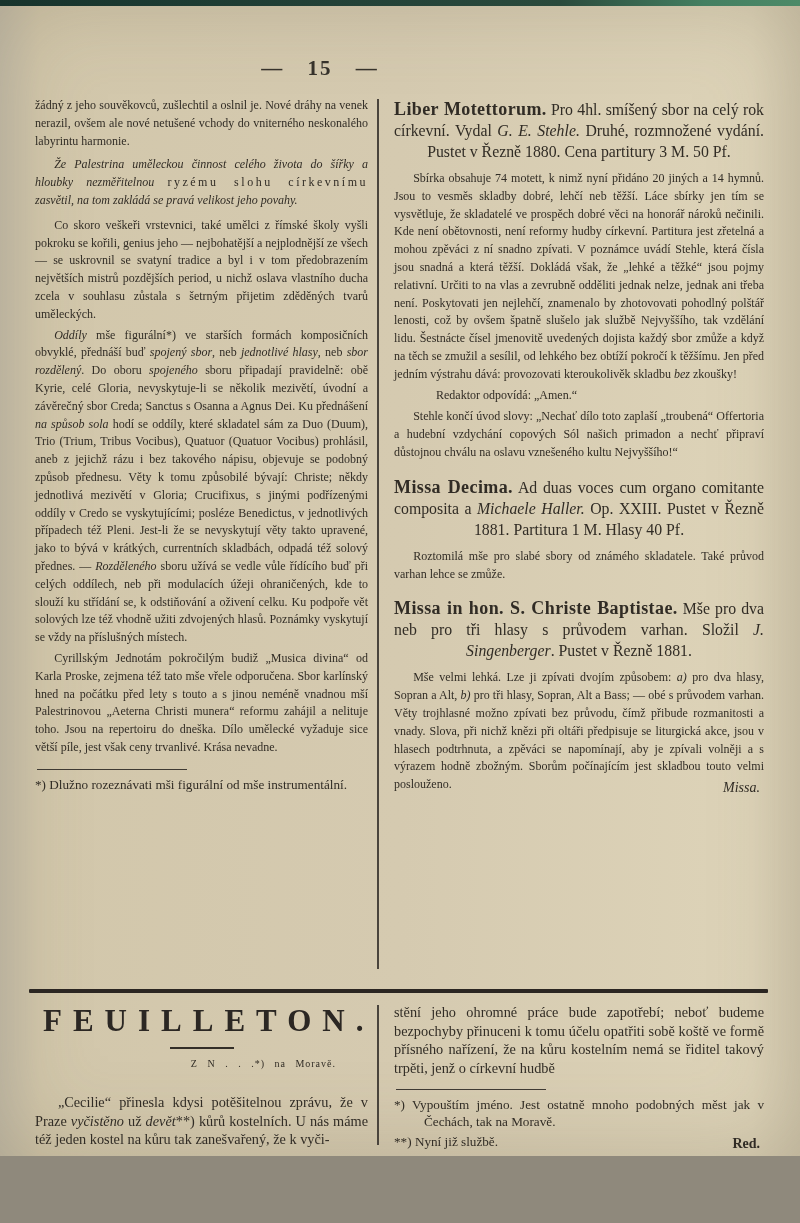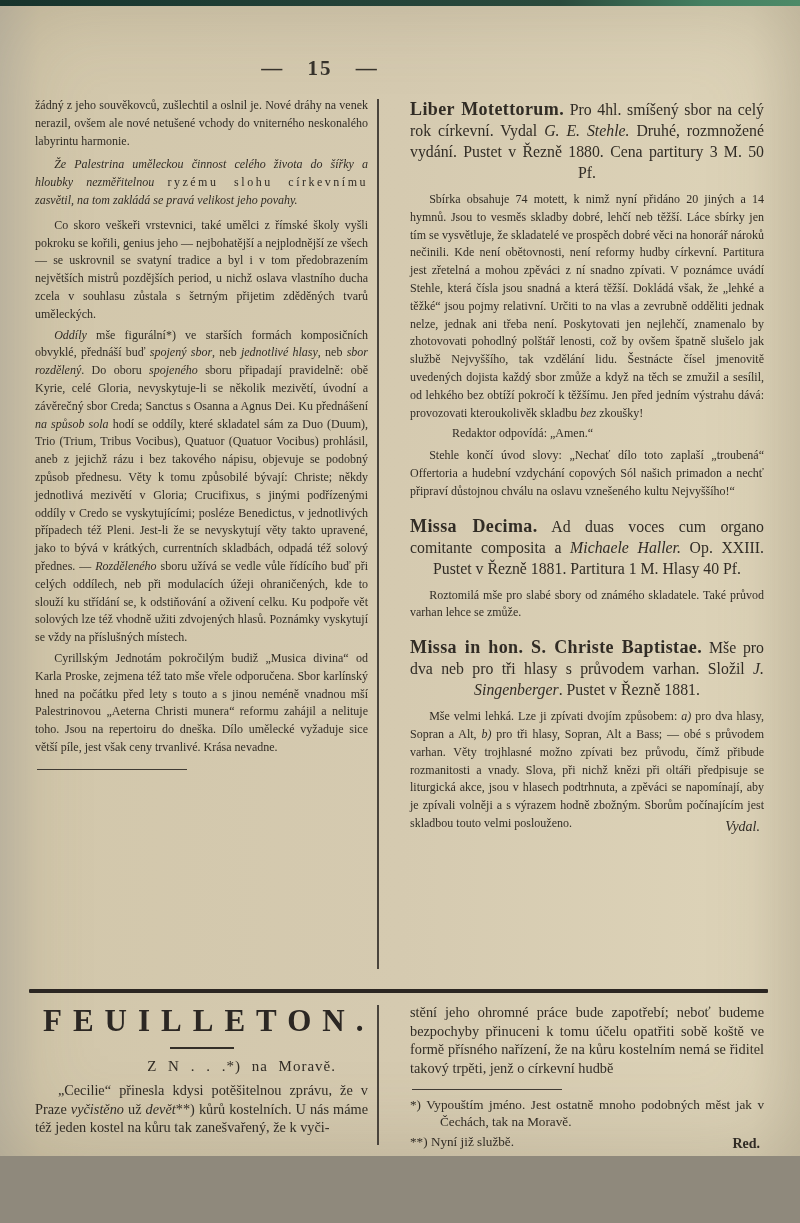--- a/index.html
+++ b/index.html
@@ -36,21 +36,21 @@
     color:#36322b;
   }
   .columns{display:flex;align-items:stretch;padding:0 36px 0 35px;}
   .columns.main{min-height:878px;}
   .col-left{width:333px;flex:0 0 333px;}
   .vdivider{
     width:2px;flex:0 0 2px;
     margin:2px 15px 6px 9px;
     background:var(--divider);
   }
-  .col-right{flex:1;min-width:0;margin-left:16px;}
+  .col-right{flex:1;min-width:0;}
 
   .body-p{
     font-size:12px;line-height:17.8px;
     text-align:justify;
     text-indent:1.6em;
     margin-bottom:3px;
   }
   .noindent{text-indent:0;}
   .italic-p{font-style:italic;margin:6px 0 7px;}
   .indent2{text-indent:3.5em;margin-bottom:4px;}
@@ -95,25 +95,25 @@
     text-align:left;
     color:#2b2723;
     padding-left:8px;
   }
   .f-title-rule{
     width:64px;
     border-top:2px solid #332e28;
     margin:8px auto 9px;
   }
   .f-subtitle{
-    font-size:15px;
+    font-size:10px;
     text-align:right;
     padding-right:32px;
     word-spacing:6px;letter-spacing:1px;
-    margin-bottom:6px;
+    margin-bottom:24px;
   }
   .f-body{font-size:14.3px;line-height:18.6px;}
 </style>
 </head>
 <body>
 
 <div class="page">
   <div class="top-edge"></div>
 
   <header class="page-header">
@@ -121,34 +121,35 @@
   </header>
 
   <section class="columns main">
     <div class="col-left">
       <p class="body-p noindent"><span>žádný z jeho souvěkovců, zušlechtil a oslnil je. Nové dráhy na venek nerazil, ovšem ale nové netušené vchody do vniterného neskonalého labyrintu harmonie.</span></p>
       <p class="body-p italic-p"><span class="i">Že Palestrina uměleckou činnost celého života do šířky a hloubky nezměřitelnou </span><span class="sp">ryzému slohu církevnímu</span><span class="i"> zasvětil, na tom zakládá se pravá velikost jeho povahy.</span></p>
       <p class="body-p"><span>Co skoro veškeři vrstevnici, také umělci z římské školy vyšli pokroku se kořili, genius jeho — nejbohatější a nejplodnější ze všech — se uskrovnil se svatyní tradice a byl i v tom předobrazením největších mistrů pozdějších period, u nichž oslava vlastního ducha zcela v souhlasu zůstala s šetrným přijetim zděděných tvarů uměleckých.</span></p>
       <p class="body-p"><span class="i">Oddíly</span><span> mše figurální*) ve starších formách komposičních obvyklé, přednáší buď </span><span class="i">spojený sbor</span><span>, neb </span><span class="i">jednotlivé hlasy</span><span>, neb </span><span class="i">sbor rozdělený</span><span>. Do oboru </span><span class="i">spojeného</span><span> sboru připadají pravidelně: obě Kyrie, celé Gloria, nevyskytuje-li se několik mezivětí, úvodní a závěrečný sbor Creda; Sanctus s Osanna a Agnus Dei. Ku přednášení </span><span class="i">na spůsob sola</span><span> hodí se oddíly, které skladatel sám za Duo (Duum), Trio (Trium, Tribus Vocibus), Quatuor (Quatuor Vocibus) prohlásil, aneb z jejichž rázu i bez takového nápisu, objevuje se podobný způsob přednesu. Věty k tomu způsobilé bývají: Christe; někdy jednotlivá mezivětí v Gloria; Crucifixus, s jinými podřízenými oddíly v Credo se vyskytujícími; posléze Benedictus, v jednotlivých případech též Pleni. Jest-li že se nevyskytují věty takto upravené, jako to bývá v krátkých, currentních skladbách, odpadá též solový přednes. — </span><span class="i">Rozděleného</span><span> sboru užívá se vedle vůle řídícího buď při celých oddílech, neb při modulacích úžeji ohraničených, kde to slouží ku střídání se, k odstiňování a oživení celku. Ku podpoře vět solových lze též vhodně užiti zdvojených hlasů. Poznámky vyskytují se vždy na příslušných místech.</span></p>
       <p class="body-p"><span>Cyrillským Jednotám pokročilým budiž „Musica divina“ od Karla Proske, zejmena též tato mše vřele odporučena. Sbor karlínský hned na počátku před lety s touto a s jinou neméně vnadnou mší Palestrinovou „Aeterna Christi munera“ reformu zahájil a nelituje toho. Jsou na repertoiru do dneška. Dílo umělecké vyžaduje sice větší píle, jest však ceny trvanlivé. Krása nevadne.</span></p>
       <div class="footnote-rule"></div>
+      <p class="footnote"><span>*) Dlužno rozeznávati mši figurální od mše instrumentální.</span></p>
     </div>
 
     <div class="vdivider"></div>
 
     <div class="col-right">
       <p class="review-heading"><span class="b">Liber Motettorum.</span><span> Pro 4hl. smíšený sbor na celý rok církevní. Vydal </span><span class="i">G. E. Stehle.</span><span> Druhé, rozmnožené vydání. Pustet v Řezně 1880. Cena partitury 3 M. 50 Pf.</span></p>
       <p class="body-p"><span>Sbírka obsahuje 74 motett, k nimž nyní přidáno 20 jiných a 14 hymnů. Jsou to vesměs skladby dobré, lehčí neb těžší. Láce sbírky jen tím se vysvětluje, že skladatelé ve prospěch dobré věci na honorář nároků nečinili. Kde není obětovnosti, není reformy hudby církevní. Partitura jest zřetelná a mohou zpěváci z ní snadno zpívati. V poznámce uvádí Stehle, která čísla jsou snadná a která těžší. Dokládá však, že „lehké a těžké“ jsou pojmy relativní. Určiti to na vlas a zevrubně odděliti jednak nelze, jednak ani třeba není. Poskytovati jen nejlehčí, znamenalo by zhotovovati pohodlný polštář lenosti, což by ovšem špatně slušelo jak službě Nejvyššího, tak vzdělání lidu. Šestnácte čísel jmenovitě uvedených dojista každý sbor zmůže a když na těch se zmužil a sesílil, od lehkého bez obtíží pokročí k těžšímu. Jen před jedním výstrahu dává: provozovati kteroukolivěk skladbu </span><span class="i">bez</span><span> zkoušky!</span></p>
       <p class="body-p indent2"><span>Redaktor odpovídá: „Amen.“</span></p>
       <p class="body-p"><span>Stehle končí úvod slovy: „Nechať dílo toto zaplaší „troubená“ Offertoria a hudební vzdychání copových Sól našich primadon a nechť připraví důstojnou chválu na oslavu vznešeného kultu Nejvyššího!“</span></p>
       <p class="review-heading"><span class="b">Missa Decima.</span><span> Ad duas voces cum organo comitante composita a </span><span class="i">Michaele Haller.</span><span> Op. XXIII. Pustet v Řezně 1881. Partitura 1 M. Hlasy 40 Pf.</span></p>
       <p class="body-p"><span>Roztomilá mše pro slabé sbory od známého skladatele. Také průvod varhan lehce se zmůže.</span></p>
       <p class="review-heading"><span class="b">Missa in hon. S. Christe Baptistae.</span><span> Mše pro dva neb pro tři hlasy s průvodem varhan. Složil </span><span class="i">J. Singenberger</span><span>. Pustet v Řezně 1881.</span></p>
       <p class="body-p"><span>Mše velmi lehká. Lze ji zpívati dvojím způsobem: </span><span class="i">a)</span><span> pro dva hlasy, Sopran a Alt, </span><span class="i">b)</span><span> pro tři hlasy, Sopran, Alt a Bass; — obé s průvodem varhan. Věty trojhlasné možno zpívati bez průvodu, čímž přibude rozmanitosti a vnady. Slova, při nichž knězi při oltáři předpisuje se liturgická akce, jsou v hlasech podtrhnuta, a zpěváci se napomínají, aby je zpívali volněji a s výrazem hodně zbožným. Sborům počínajícím jest skladbou touto velmi poslouženo.</span></p>
-      <p class="signature sig-italic pull-up">Vydal.</p>
+      <p class="signature sig-italic pull-up">Missa.</p>
     </div>
   </section>
 
   <div class="rule-thick"></div>
 
   <section class="columns feuilleton">
     <div class="col-left">
       <h2 class="f-title">FEUILLETON.</h2>
       <div class="f-title-rule"></div>
       <p class="f-subtitle">Z N . . .*) na Moravě.</p>

